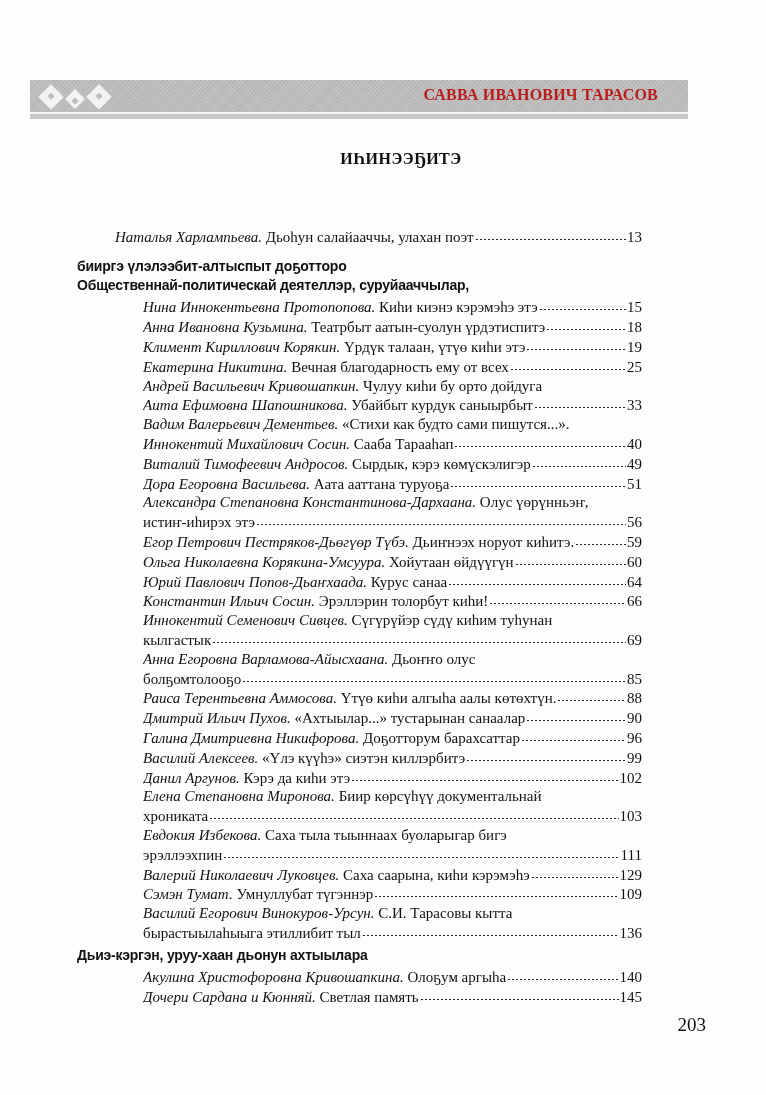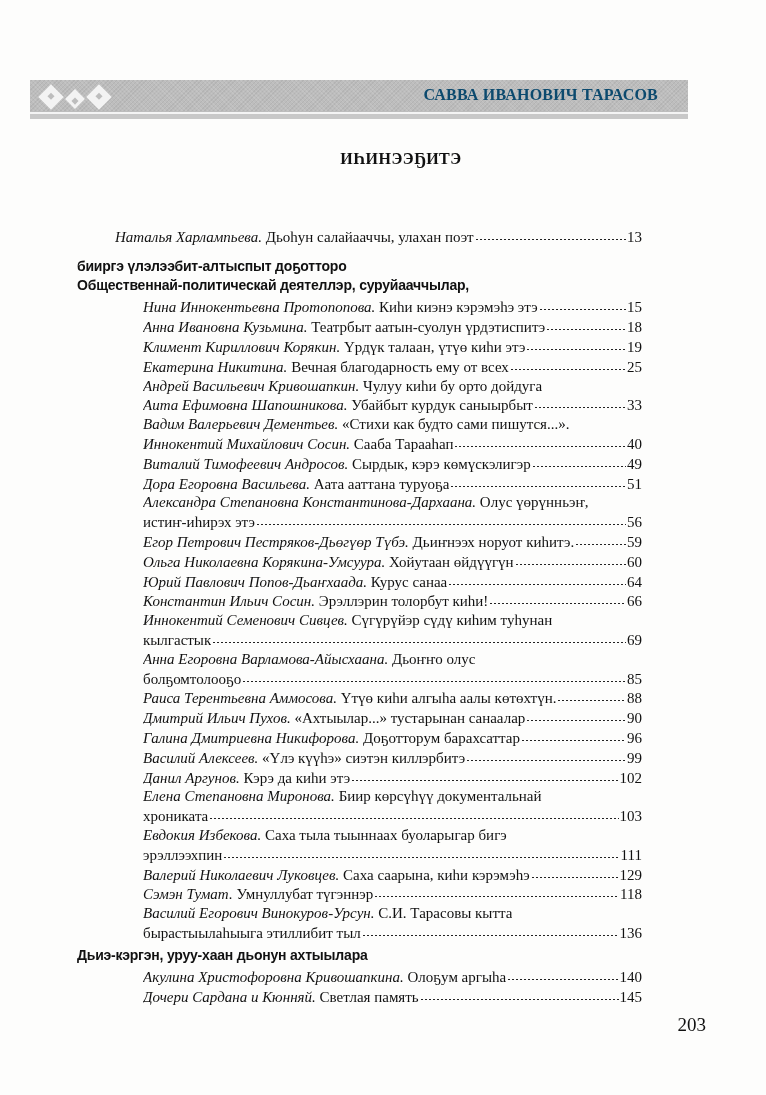--- a/index.html
+++ b/index.html
@@ -20,21 +20,21 @@
   .header-thin { position: absolute; left: 0; top: 34px; width: 100%; height: 5px; background: #c8c8c8; }
   .diamonds { position: absolute; left: 8px; top: 3px; height: 28px; width: 80px; }
   .diamond {
     position: absolute; width: 17px; height: 17px; background: #f3f3f3; transform: rotate(45deg);
   }
   .diamond::after {
     content: ""; position: absolute; left: 6px; top: 6px; width: 5px; height: 5px; background: #bdbdbd;
   }
   .header-title {
     position: absolute; right: 30px; top: 6px; font-size: 16px; font-weight: bold; letter-spacing: 0.2px;
-    color: #0c4a6e;
+    color: #b91c1c;
   }
   .page-title {
     position: absolute; left: 18px; width: 766px; top: 150px; text-align: center;
     font-size: 16px; font-weight: bold; letter-spacing: 0.5px;
   }
   .toc { position: absolute; left: 77px; top: 227px; width: 565px; font-size: 15px; line-height: 18.8px; }
   .entry { position: relative; display: block; }
   .entry.indent { padding-left: 28px; }
   .line { display: flex; align-items: baseline; white-space: nowrap; margin-left: 38px; }
   .line .text { flex: 0 1 auto; overflow: hidden; }
@@ -269,21 +269,21 @@
         <div class="line">
           <span class="text"><span class="author">Валерий Николаевич Луковцев.</span> <span>Саха саарына, киһи кэрэмэһэ</span></span>
           <span class="dots"></span>
           <span class="pg">129</span>
         </div>
       </div>
       <div class="entry indent">
         <div class="line">
           <span class="text"><span class="author">Сэмэн Тумат.</span> <span>Умнуллубат түгэннэр</span></span>
           <span class="dots"></span>
-          <span class="pg">118</span>
+          <span class="pg">109</span>
         </div>
       </div>
       <div class="entry indent">
         <div class="line">
           <span class="text"><span class="author">Василий Егорович Винокуров-Урсун.</span> <span>С.И. Тарасовы кытта</span></span>
         </div>
         <div class="line">
           <span class="text">бырастыылаһыыга этиллибит тыл</span>
           <span class="dots"></span>
           <span class="pg">136</span>

